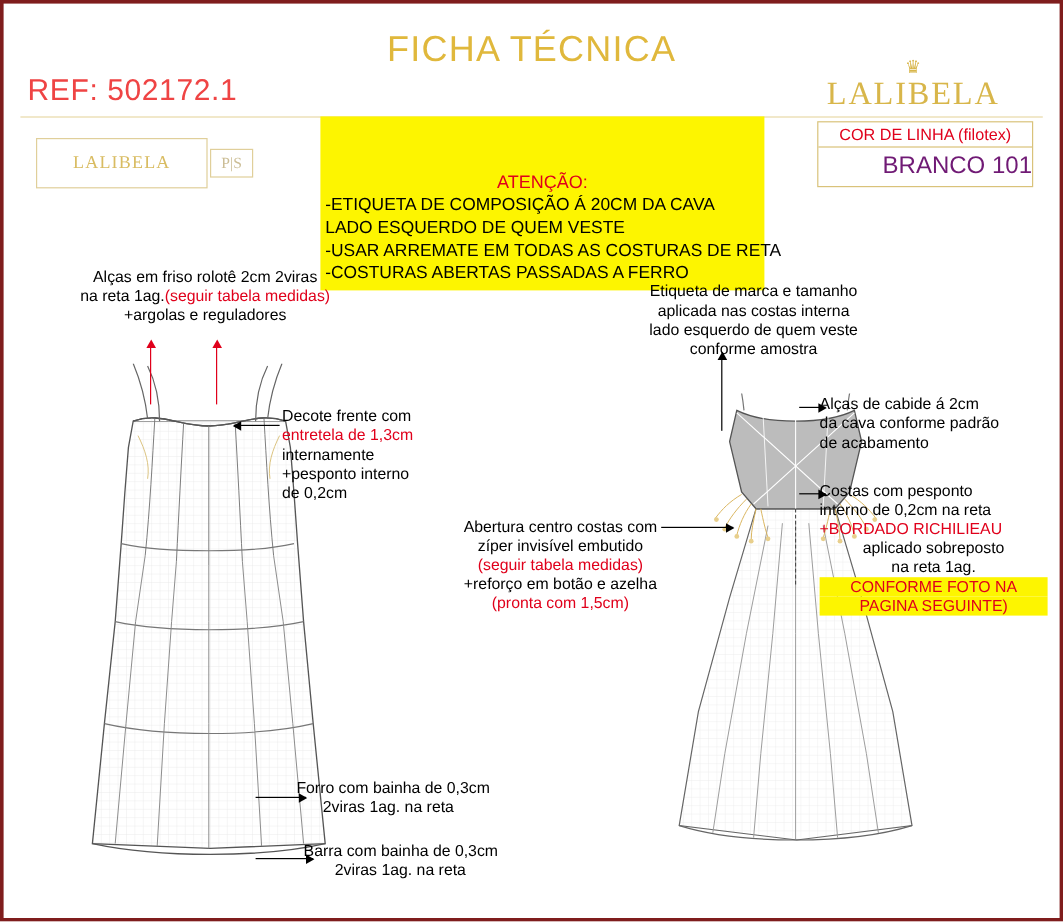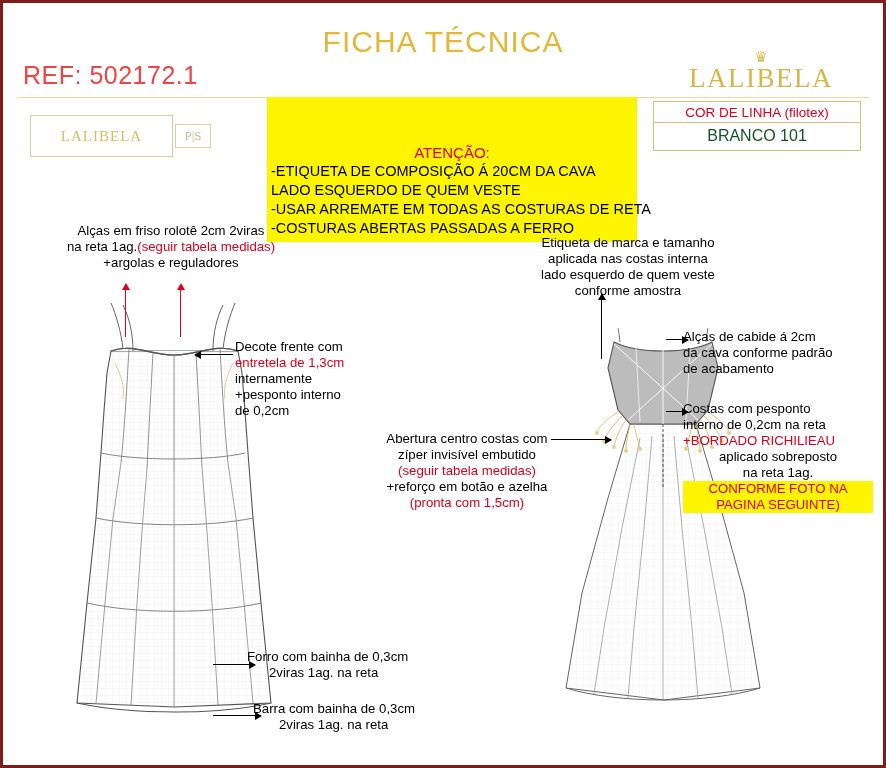--- a/index.html
+++ b/index.html
@@ -99,35 +99,35 @@
   #attention-block .att-line {
     color: #000000;
     font-size: 14.5px;
     line-height: 19px;
     white-space: nowrap;
   }
 
   
   #thread-box {
     right: 22px; top: 98px;
-    width: 208px;
+    width: 180px;
     border: 1px solid #d9c27a;
     box-sizing: border-box;
   }
   #thread-box .t-title {
     text-align: center;
     color: #e0001b;
     font-size: 13.5px;
     padding: 3px 0 2px 0;
     border-bottom: 1px solid #d9c27a;
   }
   #thread-box .t-value {
-    text-align: center;
-    color: #14532d;
-    font-size: 16px;
+    text-align: right;
+    color: #701a75;
+    font-size: 20px;
     padding: 4px 0 5px 0;
   }
 
   
   .note {
     font-size: 13.2px;
     line-height: 16px;
     color: #000000;
     white-space: nowrap;
   }

